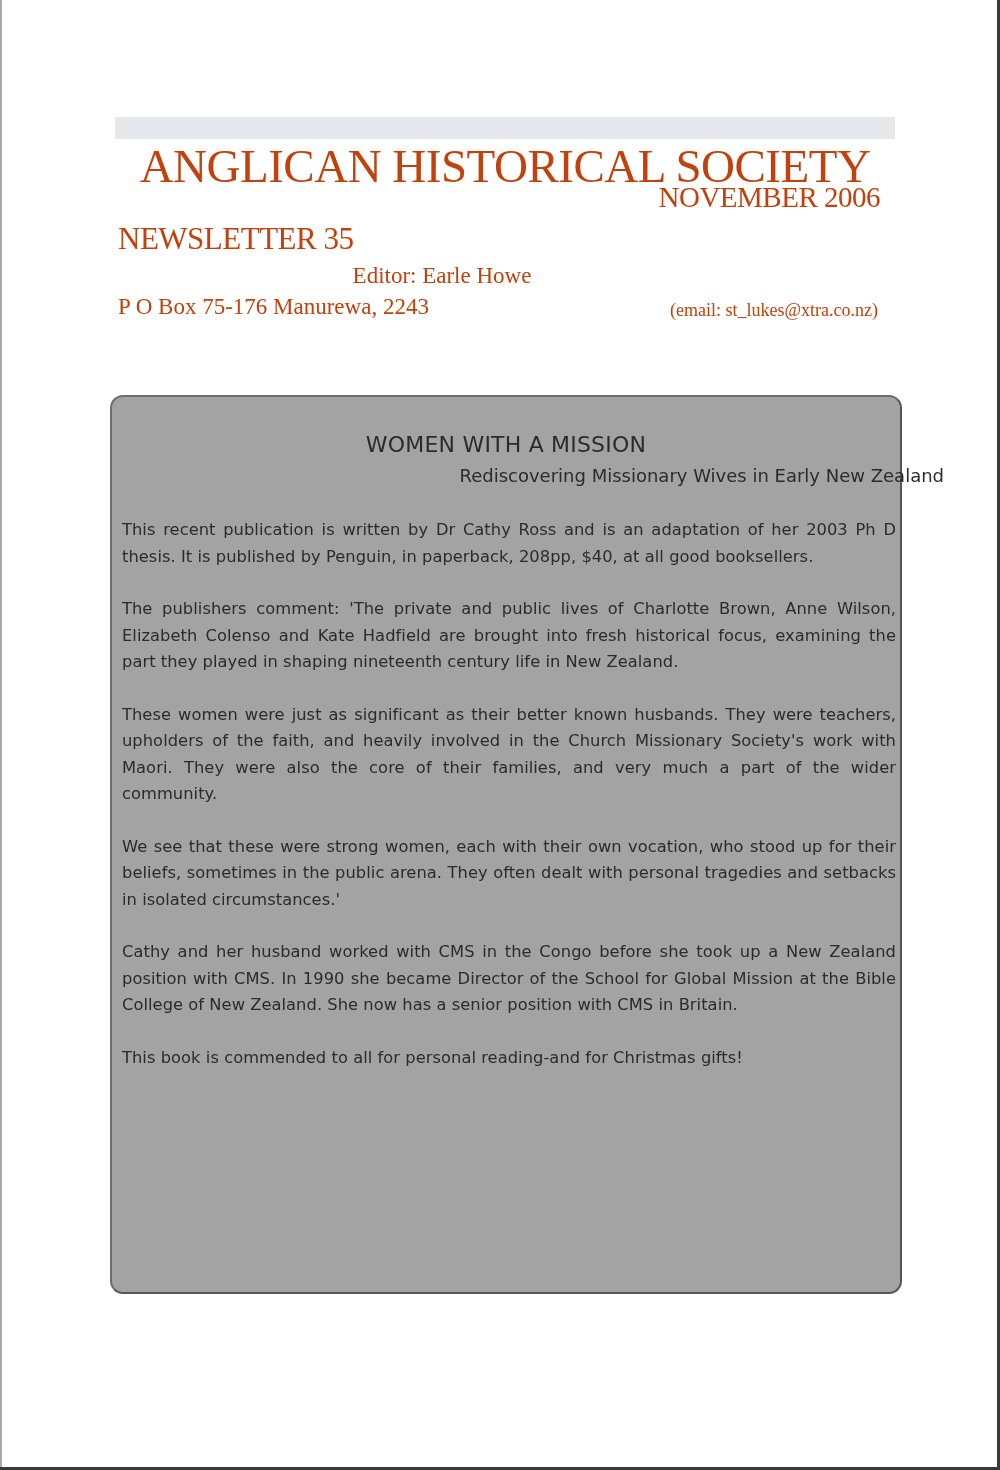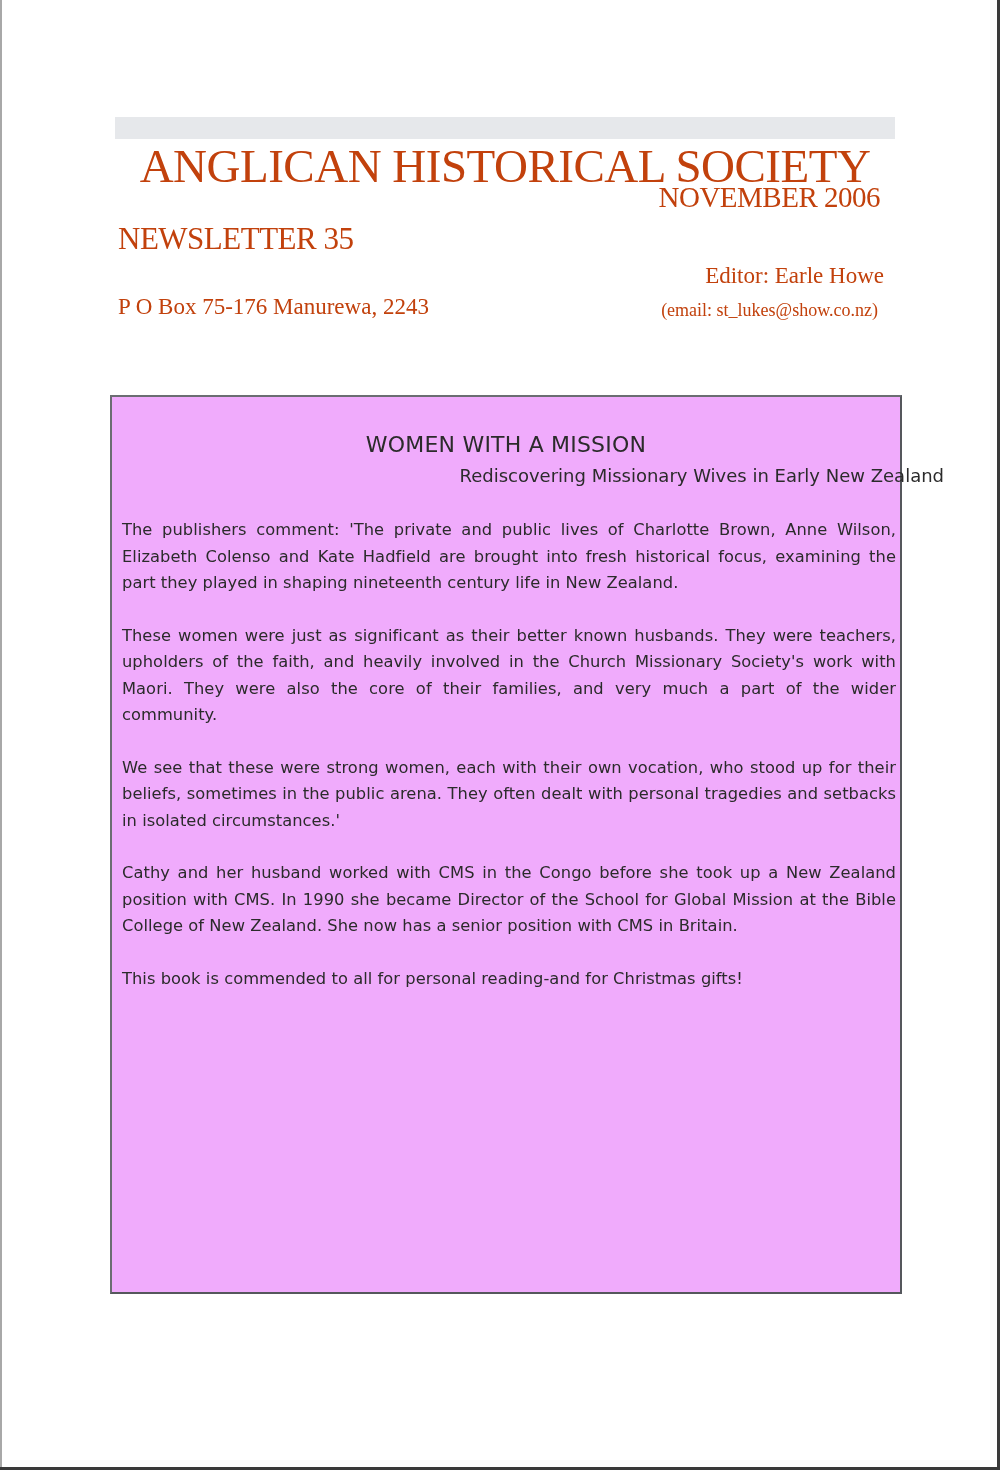--- a/index.html
+++ b/index.html
@@ -59,46 +59,47 @@
       position: absolute;
       right: 120px; top: 180px;
       font-size: 29px;
       line-height: 34px;
       letter-spacing: -0.5px;
     }
     .editor-line {
       position: absolute;
       left: 0; top: 262px;
       width: 884px;
-      text-align: right;
+      text-align: center;
       font-size: 23px;
       line-height: 28px;
     }
     .address-line {
       position: absolute;
       left: 118px; top: 293px;
       font-size: 23px;
       line-height: 28px;
     }
     .email-line {
       position: absolute;
       right: 122px; top: 298px;
       font-size: 18px;
       line-height: 24px;
     }
     .feature-box {
       position: absolute;
       left: 110px; top: 395px;
       width: 792px; height: 899px;
       box-sizing: border-box;
-      background: #f0abfc;
+      background: #a3a3a3;
       border-top: 2px solid #6b6d72;
       border-left: 2px solid #6b6d72;
       border-right: 2px solid #55575c;
       border-bottom: 2px solid #55575c;
+      border-radius: 13px;
     }
     .sans {
       font-family: "DejaVu Sans", "Liberation Sans", sans-serif;
       color: #2b2b2b;
     }
     .feature-title {
       position: absolute;
       left: 0; top: 34px;
       width: 100%;
       text-align: center;
@@ -136,25 +137,26 @@
 <div class="page-edge-bottom"></div>
 
 <div class="header-bar"></div>
 
 <div class="serif masthead-title">ANGLICAN HISTORICAL SOCIETY</div>
 <div class="serif masthead-issue">NEWSLETTER 35</div>
 <div class="serif masthead-date">NOVEMBER 2006</div>
 
 <div class="serif editor-line">Editor: Earle Howe</div>
 <div class="serif address-line">P O Box 75-176 Manurewa, 2243</div>
-<div class="serif email-line">(email: st_lukes@show.co.nz)</div>
+<div class="serif email-line">(email: st_lukes@xtra.co.nz)</div>
 
 <div class="feature-box">
   <div class="sans feature-title">WOMEN WITH A MISSION</div>
   <div class="sans feature-subtitle">Rediscovering Missionary Wives in Early New Zealand</div>
   <div class="sans feature-body">
+    <p>This recent publication is written by Dr Cathy Ross and is an adaptation of her 2003 Ph D thesis. It is published by Penguin, in paperback, 208pp, $40, at all good booksellers.</p>
     <p>The publishers comment: 'The private and public lives of Charlotte Brown, Anne Wilson, Elizabeth Colenso and Kate Hadfield are brought into fresh historical focus, examining the part they played in shaping nineteenth century life in New Zealand.</p>
     <p>These women were just as significant as their better known husbands. They were teachers, upholders of the faith, and heavily involved in the Church Missionary Society's work with Maori. They were also the core of their families, and very much a part of the wider community.</p>
     <p>We see that these were strong women, each with their own vocation, who stood up for their beliefs, sometimes in the public arena. They often dealt with personal tragedies and setbacks in isolated circumstances.'</p>
     <p>Cathy and her husband worked with CMS in the Congo before she took up a New Zealand position with CMS. In 1990 she became Director of the School for Global Mission at the Bible College of New Zealand. She now has a senior position with CMS in Britain.</p>
     <p>This book is commended to all for personal reading-and for Christmas gifts!</p>
   </div>
 </div>
 
 </body></html>

